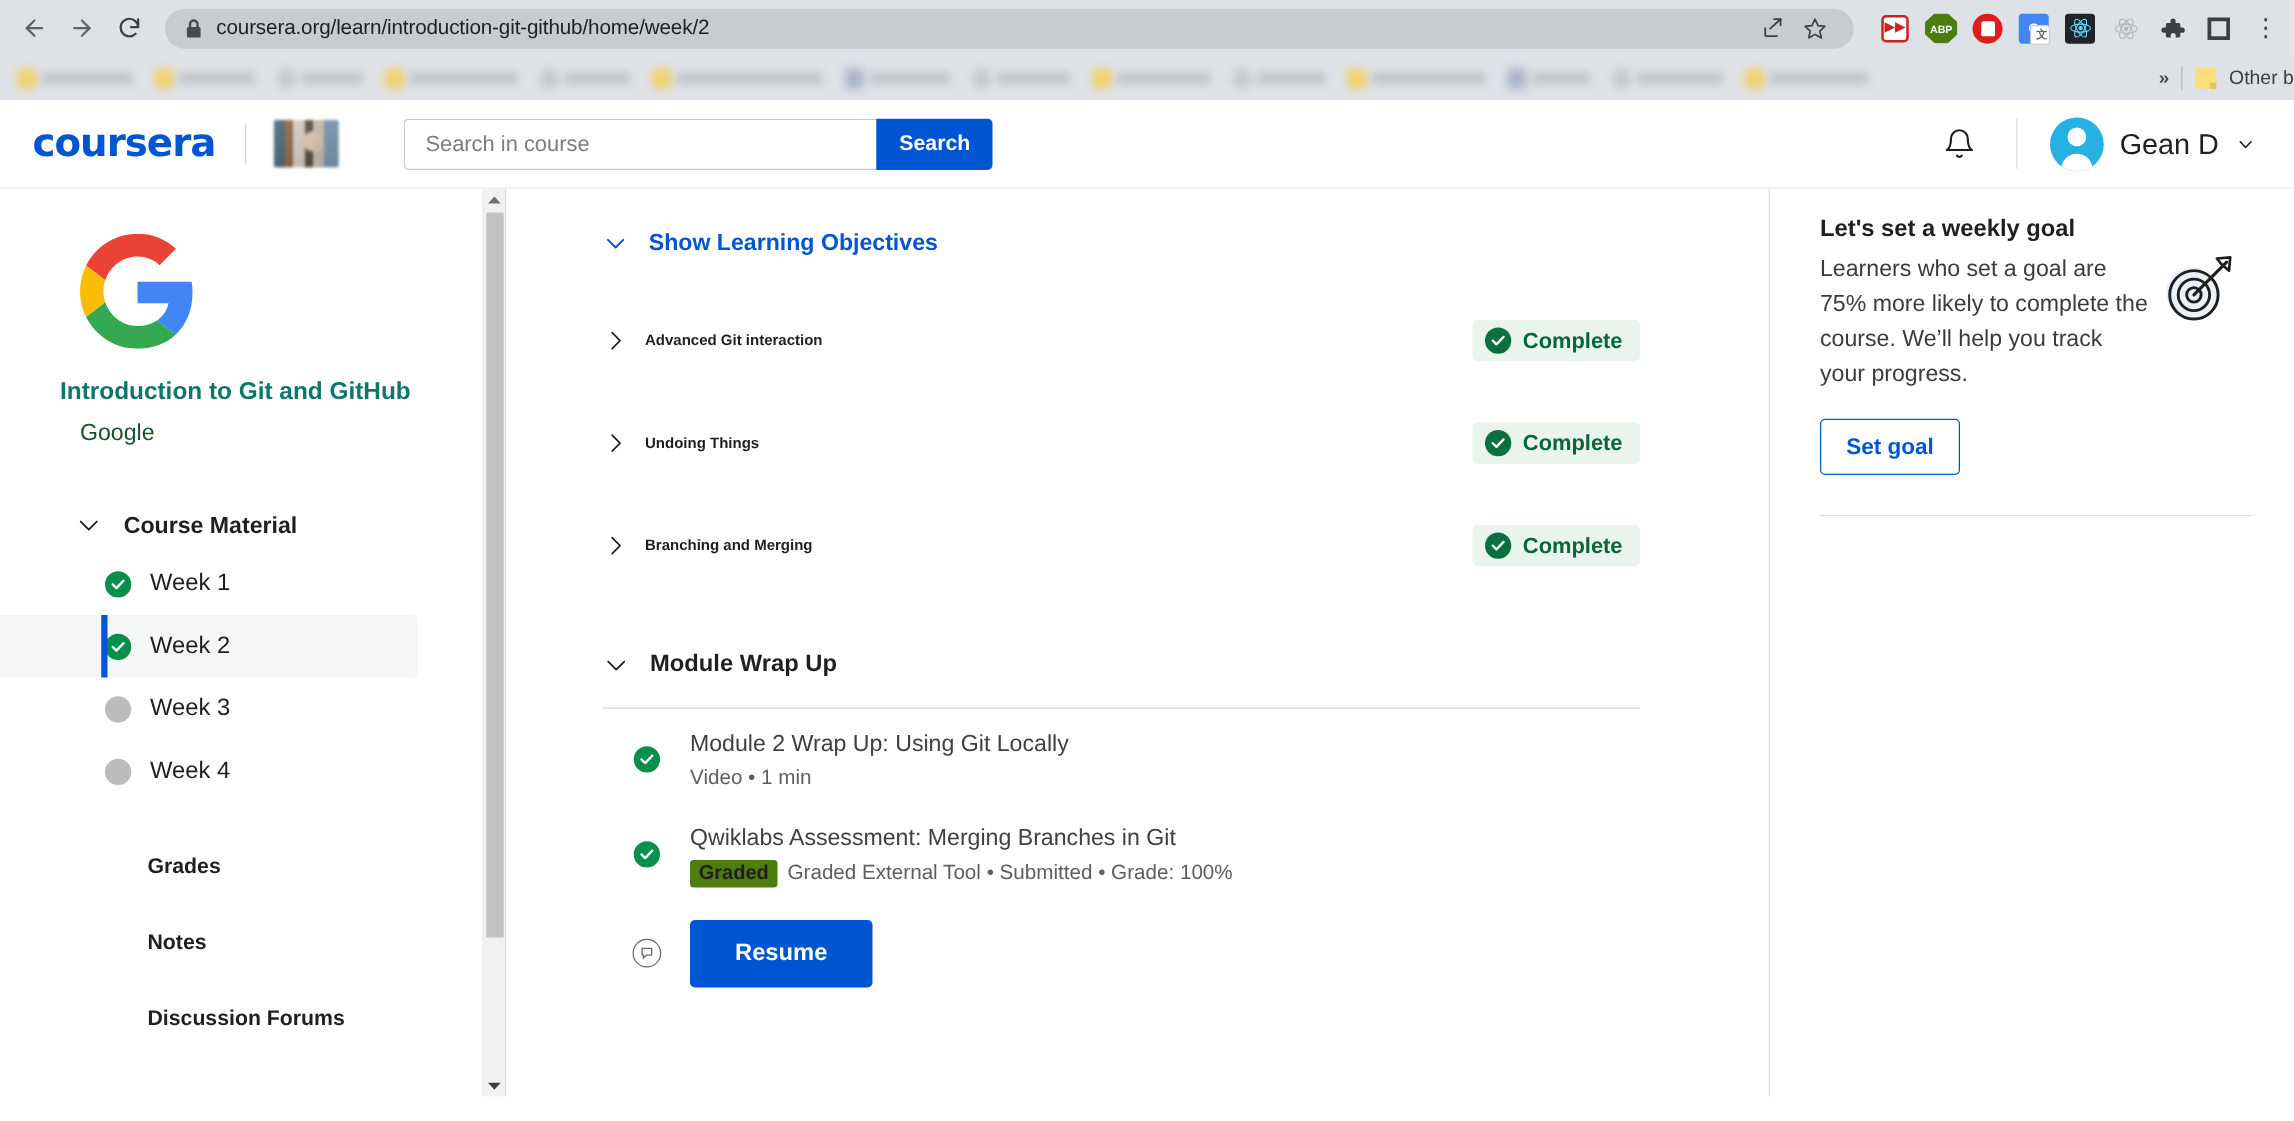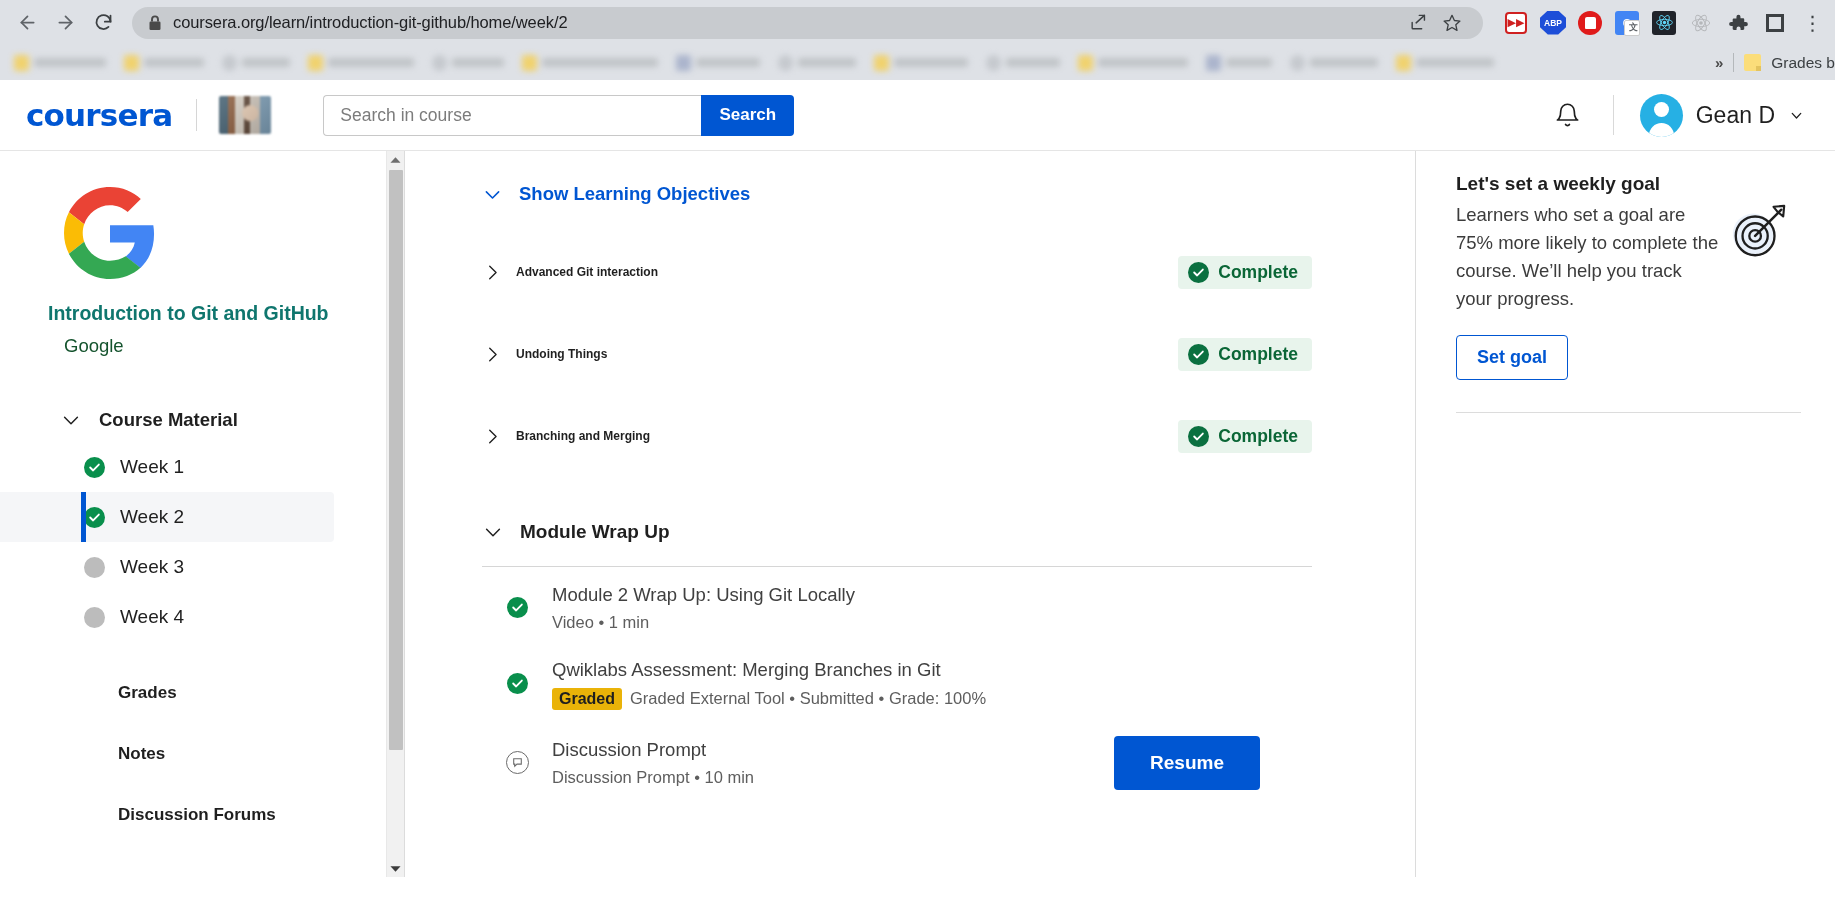--- a/index.html
+++ b/index.html
@@ -52,21 +52,21 @@
     text-overflow: ellipsis;
     letter-spacing: -0.1px;
   }
   .omni-action { flex:0 0 auto; width: 34px; height:30px; display:flex; align-items:center; justify-content:center; color:#3c4043; }
 
   .ext-icons { display: flex; align-items: center; gap: 11px; padding-left: 10px; flex: 0 0 auto; }
   .ext-ico { width: 26px; height: 26px; display:flex; align-items:center; justify-content:center; }
 
   .ext-ff { background:#fff; border:2.5px solid #cf2020; border-radius:4px; width:22px;height:22px; display:flex;align-items:center;justify-content:center; }
   .ext-ff span { color:#cf2020; font-size:11px; line-height:1; }
-  .ext-abp { width:44px;height:24px; background:#1d4ed8; color:#fff; font-size:8.5px; font-weight:bold;
+  .ext-abp { width:44px;height:24px; background:#4d7c0f; color:#fff; font-size:8.5px; font-weight:bold;
     display:flex;align-items:center;justify-content:center;
     clip-path: polygon(30% 0,70% 0,100% 30%,100% 70%,70% 100%,30% 100%,0 70%,0 30%); }
   .ext-hand { width:24px;height:24px;border-radius:50%; background:#e01b1b; display:flex;align-items:center;justify-content:center; }
   .ext-hand i { width:11px;height:12px;background:#fff; border-radius:2px 2px 1px 1px; display:block;}
   .ext-gt { width:24px;height:24px;border-radius:3px; background:#4285f4; position:relative; display:flex;align-items:center;justify-content:center;color:#fff;font-size:11px;font-weight:bold;}
   .ext-gt:after{content:"";position:absolute;right:-1px;bottom:-1px;width:14px;height:14px;background:#fff;border:1px solid #ccc;border-radius:2px;}
   .ext-gt em{position:absolute;right:1px;bottom:1px;font-size:9px;color:#5f6368;font-style:normal;z-index:2;}
   .ext-react { width:24px;height:24px;border-radius:3px;background:#20232a;display:flex;align-items:center;justify-content:center;}
   .ext-dim { opacity:0.35; }
   .ext-puzzle { color:#3c4043; }
@@ -277,21 +277,21 @@
   .divider { height: 1px; background: #d6d6d6; margin: 23px 0 0 0; }
 
   .item-row { display: flex; align-items: center; padding: 16px 0 10px 0; }
   .item-icon { width: 26px; flex: 0 0 auto; margin: 0 22px 0 22px; display:flex; align-items:center; justify-content:center;}
   .ic-check { width: 21px; height: 21px; border-radius: 50%; background: #098f4c; display:flex;align-items:center;justify-content:center; }
   .ic-chat { width: 23px; height: 23px; border-radius: 50%; border: 1.6px solid #6b6b6b; display:flex;align-items:center;justify-content:center; }
   .item-body { flex: 1 1 auto; min-width: 0; }
   .item-title { font-size: 18.5px; color: #404040; line-height: 1.35; }
   .item-meta { font-size: 16.5px; color: #5e5e5e; margin-top: 5px; display:flex; align-items:center; gap:8px; flex-wrap:wrap;}
   .graded-tag {
-    background: #eab308; color: #1f1f1f; font-weight: bold;
+    background: #4d7c0f; color: #1f1f1f; font-weight: bold;
     font-size: 16px; padding: 2px 7px; border-radius: 3px;
   }
   .resume-btn {
     background: #0056d2; color: #fff; border: none; border-radius: 4px;
     font-size: 19px; font-weight: bold; padding: 16px 36px;
     cursor: pointer; flex: 0 0 auto; margin-right: 52px;
     font-family: "Liberation Sans", sans-serif;
     text-align: center;
   }
 
@@ -469,21 +469,21 @@
         </div>
       <div class="bm-item">
           <span class="bm-fav"></span>
           <span class="bm-txt" style="width:78px"></span>
         </div>
     </div>
     <div class="bm-right">
       <span class="bm-chev">»</span>
       <span class="bm-sep"></span>
       <span class="bm-other-fav"></span>
-      <span class="bm-other-txt">Grades b</span>
+      <span class="bm-other-txt">Other b</span>
     </div>
   </div>
 </div>
 
 <div class="site-header">
   <div class="logo">coursera</div>
   <div class="hdr-sep"></div>
   <div class="course-thumb"></div>
 
   <div class="search-wrap">
@@ -694,24 +694,20 @@
         </span>
       </div>
 
       <div class="item-row">
         <span class="item-icon">
           <span class="ic-chat">
             <svg width="13" height="13" viewBox="0 0 24 24" fill="none" stroke="#6b6b6b" stroke-width="2">
                 <path d="M5 5h14v10H11l-4 4v-4H5z"></path>
               </svg>
           </span>
-        </span>
-        <span class="item-body">
-          <span class="item-title">Discussion Prompt</span>
-          <span class="item-meta">Discussion Prompt • 10 min</span>
         </span>
         <button class="resume-btn">Resume</button>
       </div>
 
     </div>
   </div>
 
   <div class="right-panel">
     <div class="goal-title">Let's set a weekly goal</div>
     <div class="goal-flex">

